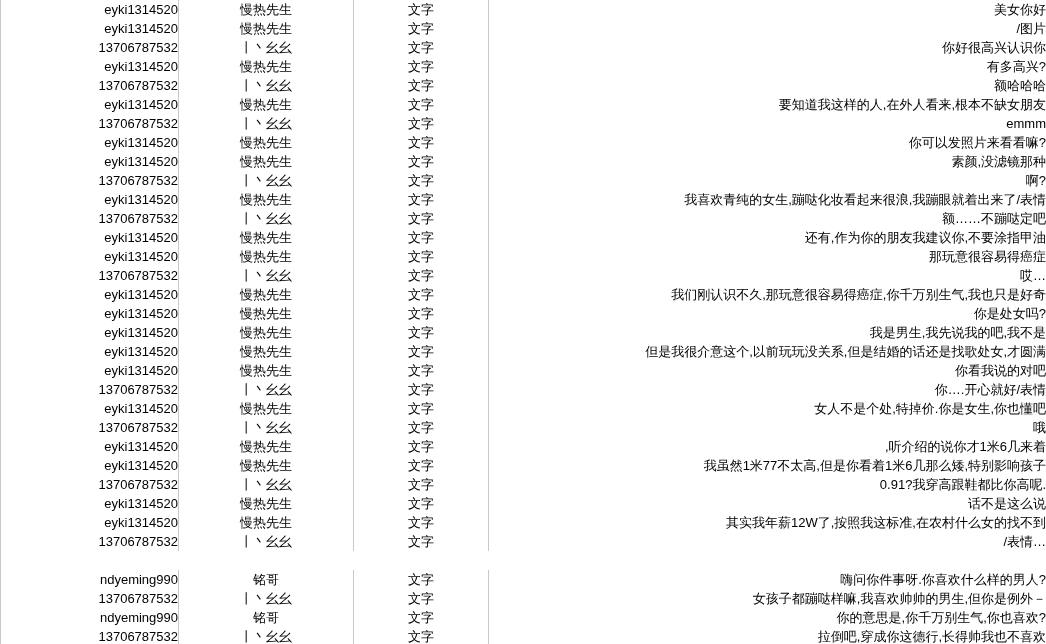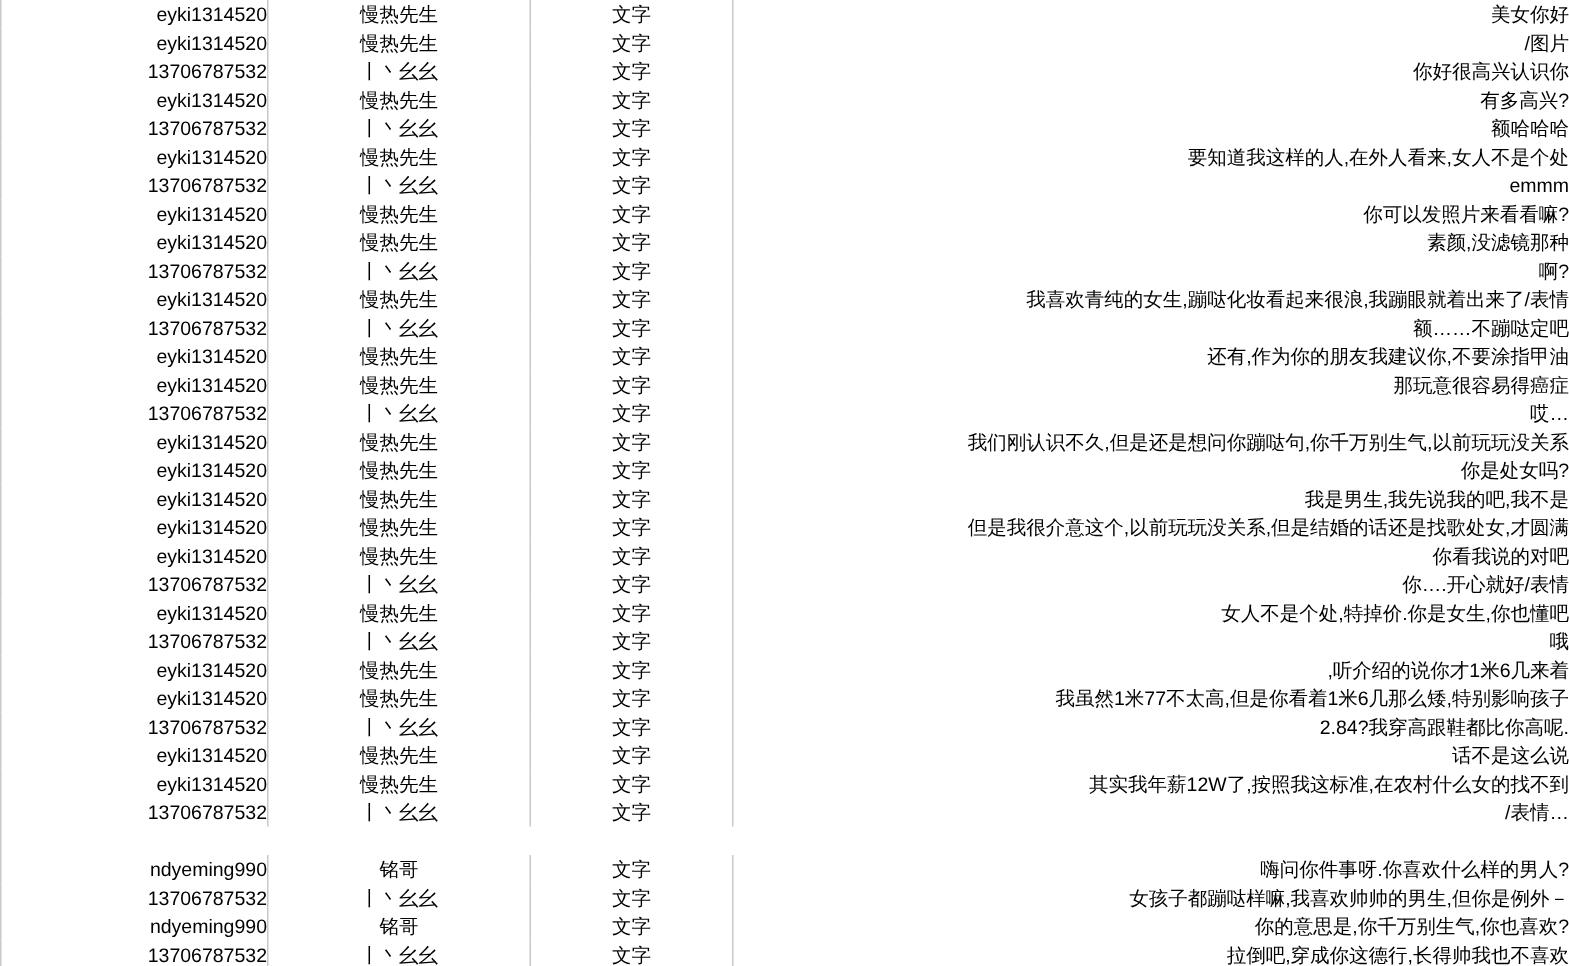--- a/index.html
+++ b/index.html
@@ -93,21 +93,21 @@
       <tr>
         <td class="account">13706787532</td>
         <td class="nick">丨丶幺幺</td>
         <td class="type">文字</td>
         <td class="msg">额哈哈哈</td>
       </tr>
       <tr>
         <td class="account">eyki1314520</td>
         <td class="nick">慢热先生</td>
         <td class="type">文字</td>
-        <td class="msg">要知道我这样的人,在外人看来,女人不是个处</td>
+        <td class="msg">要知道我这样的人,在外人看来,根本不缺女朋友</td>
       </tr>
       <tr>
         <td class="account">13706787532</td>
         <td class="nick">丨丶幺幺</td>
         <td class="type">文字</td>
         <td class="msg">emmm</td>
       </tr>
       <tr>
         <td class="account">eyki1314520</td>
         <td class="nick">慢热先生</td>
@@ -153,21 +153,21 @@
       <tr>
         <td class="account">13706787532</td>
         <td class="nick">丨丶幺幺</td>
         <td class="type">文字</td>
         <td class="msg">哎…</td>
       </tr>
       <tr>
         <td class="account">eyki1314520</td>
         <td class="nick">慢热先生</td>
         <td class="type">文字</td>
-        <td class="msg">我们刚认识不久,但是还是想问你蹦哒句,你千万别生气,以前玩玩没关系</td>
+        <td class="msg">我们刚认识不久,那玩意很容易得癌症,你千万别生气,我也只是好奇</td>
       </tr>
       <tr>
         <td class="account">eyki1314520</td>
         <td class="nick">慢热先生</td>
         <td class="type">文字</td>
         <td class="msg">你是处女吗?</td>
       </tr>
       <tr>
         <td class="account">eyki1314520</td>
         <td class="nick">慢热先生</td>
@@ -213,21 +213,21 @@
       <tr>
         <td class="account">eyki1314520</td>
         <td class="nick">慢热先生</td>
         <td class="type">文字</td>
         <td class="msg">我虽然1米77不太高,但是你看着1米6几那么矮,特别影响孩子</td>
       </tr>
       <tr>
         <td class="account">13706787532</td>
         <td class="nick">丨丶幺幺</td>
         <td class="type">文字</td>
-        <td class="msg">2.84?我穿高跟鞋都比你高呢.</td>
+        <td class="msg">0.91?我穿高跟鞋都比你高呢.</td>
       </tr>
       <tr>
         <td class="account">eyki1314520</td>
         <td class="nick">慢热先生</td>
         <td class="type">文字</td>
         <td class="msg">话不是这么说</td>
       </tr>
       <tr>
         <td class="account">eyki1314520</td>
         <td class="nick">慢热先生</td>

